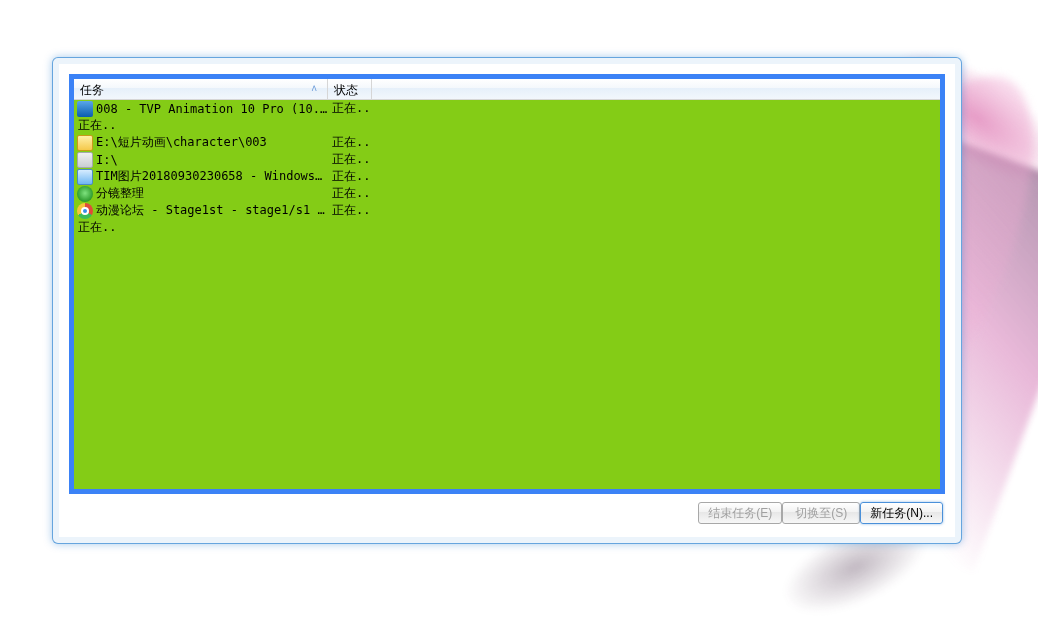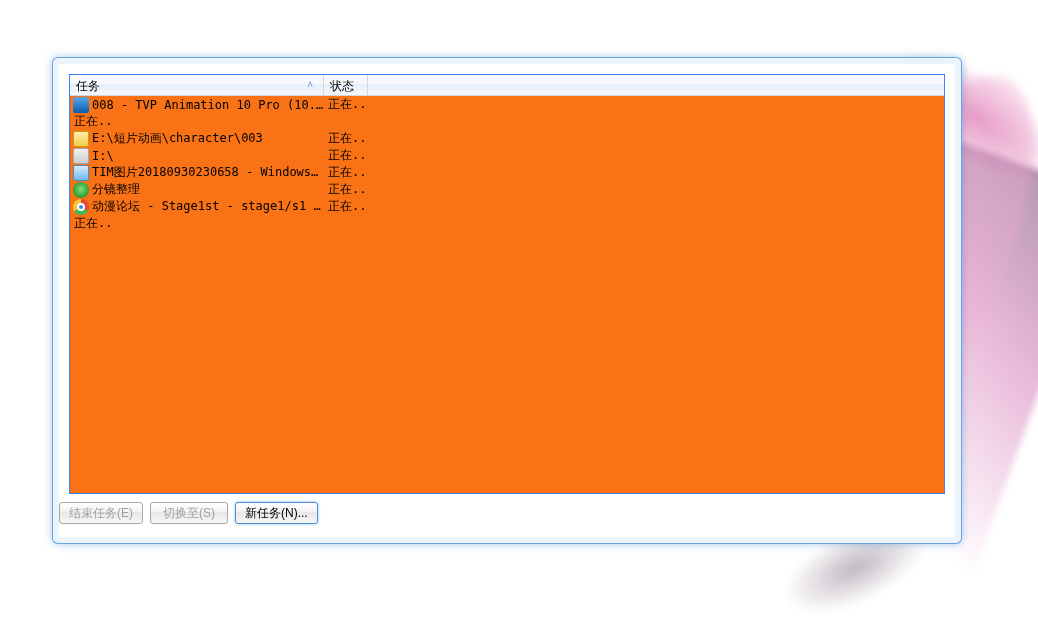--- a/index.html
+++ b/index.html
@@ -64,22 +64,22 @@
     border-radius: 6px;
     box-shadow: 0 0 8px rgba(0,105,200,0.35), inset 0 0 0 6px rgba(180,210,240,0.25);
     box-sizing: border-box;
     z-index: 10;
     display: flex;
     flex-direction: column;
     padding: 6px 6px 6px 6px;
   }
   .listview {
     flex: 0 0 420px;
-    border: 1px solid #3b82f6;
-    background: #f97316;
+    border: 5px solid #3b82f6;
+    background: #84cc16;
     margin: 10px 10px 0 10px;
     position: relative;
     box-sizing: border-box;
     overflow: hidden;
   }
   .header-row {
     display: flex;
     height: 20px;
     background: linear-gradient(#ffffff, #f4f8fc 45%, #e6f0fa 46%, #f2f7fc);
     border-bottom: 1px solid #d6d6d6;
@@ -192,21 +192,21 @@
     color: #000;
   }
   .status-text {
     font-family: "SimSun", monospace;
     font-size: 12px;
     color: #000;
   }
 
   .button-bar {
     display: flex;
-    gap: 7px;
+    justify-content: flex-end;
     padding: 8px 12px 0 0;
   }
   .btn {
     height: 22px;
     min-width: 78px;
     font-size: 12px;
     font-family: "SimSun", sans-serif;
     color: #000;
     background: linear-gradient(#ffffff,#f2f2f2 45%,#e7e7e7 46%,#f7f7f7);
     border: 1px solid #a8a8a8;

